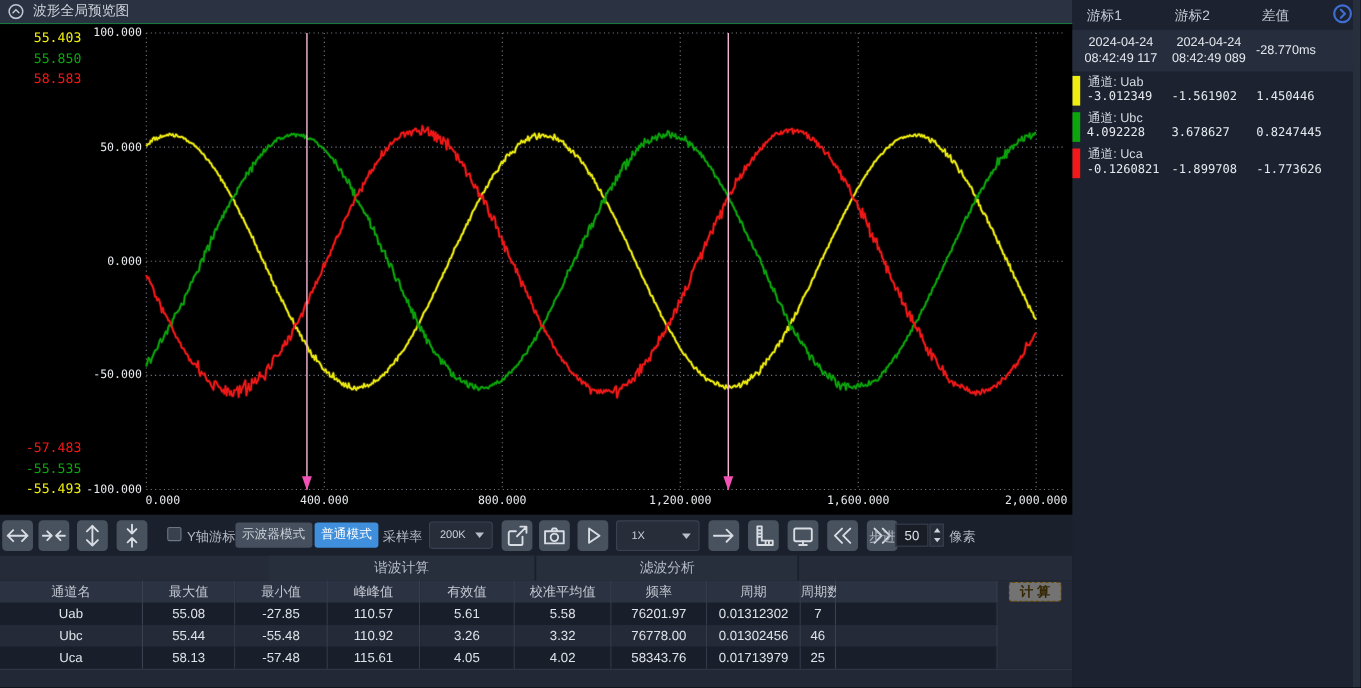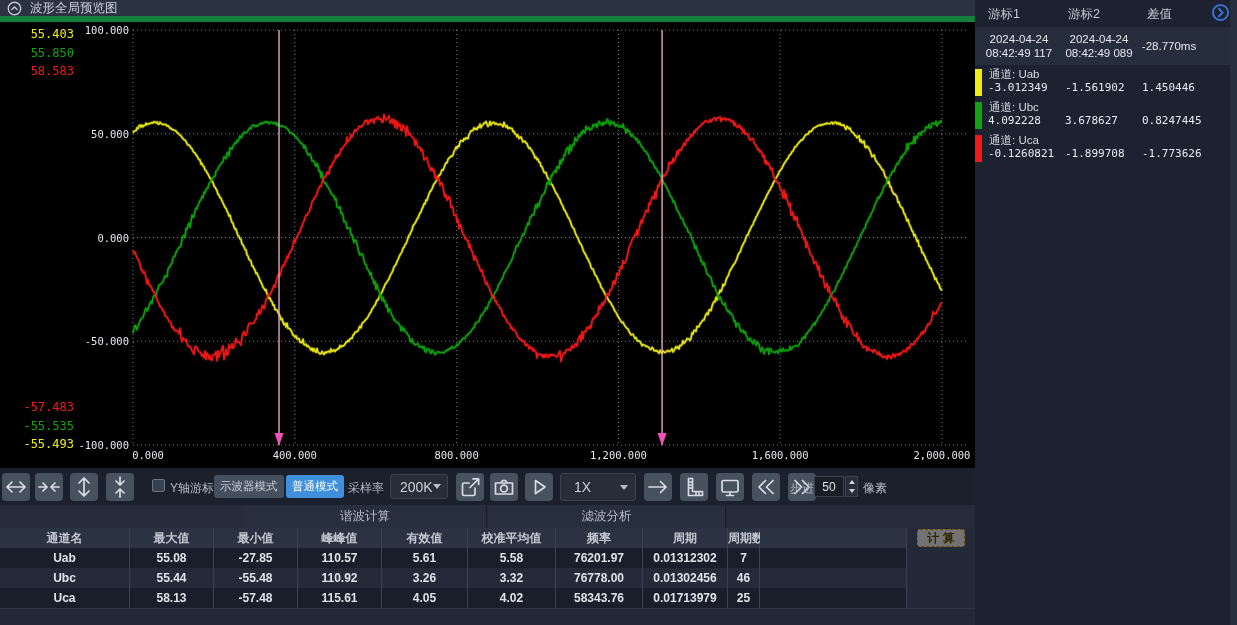--- a/index.html
+++ b/index.html
@@ -1,39 +1,39 @@
 <!DOCTYPE html>
 <html><head>
 <meta charset="utf-8">
 <style>
   html,body{margin:0;padding:0;background:#0e1219;}
   #app{position:relative;width:1237px;height:625px;background:#10151f;overflow:hidden;
        font-family:"Liberation Sans",sans-serif;color:#d5dae2;}
   
   #titlebar{position:absolute;left:0;top:0;width:975px;height:22px;background:#2b3241;
-            display:flex;align-items:center;border-bottom:6px solid #15803d;box-sizing:border-box;}
+            display:flex;align-items:center;border-bottom:1px solid #15803d;box-sizing:border-box;}
   #titlebar .ttl{font-size:12.5px;color:#ccd2db;margin-left:8px;}
   
   #chart{position:absolute;left:0;top:22px;width:975px;height:446px;background:#000;}
   #chart svg{position:absolute;left:0;top:0;}
   .ytick{position:absolute;width:92px;text-align:right;font:10.5px "DejaVu Sans Mono",monospace;color:#e8eaee;}
   .xtick{position:absolute;width:80px;text-align:center;font:10.5px "DejaVu Sans Mono",monospace;color:#e8eaee;}
   .statlbl{position:absolute;left:12px;width:62px;text-align:right;font:12px "DejaVu Sans Mono",monospace;}
   
   #toolbar{position:absolute;left:0;top:468px;width:975px;height:37px;background:#1a202c;padding-left:24px;}
   .tbtn{position:absolute;top:5px;width:28px;height:28px;background:#48525f;border-radius:4px;
         display:flex;align-items:center;justify-content:center;cursor:pointer;}
   .tbtn svg{stroke:#d8dce3;fill:none;stroke-width:1.7;stroke-linecap:round;stroke-linejoin:round;}
   .tlabel{position:absolute;top:12px;font-size:12px;color:#b4bac4;}
   .modebtn{position:absolute;top:7px;height:23px;line-height:23px;padding:0 6px;border-radius:3px;
            font-size:11.5px;background:#454f5e;color:#ccd1d9;cursor:pointer;white-space:nowrap;}
   .modebtn.active{background:#3f8fdc;color:#fff;}
   .dropdown{position:absolute;background:#272d39;border:1px solid #3a4150;border-radius:3px;
             display:flex;align-items:center;cursor:pointer;box-sizing:border-box;}
-  .dropdown .val{font-size:14px;color:#ccd1d9;margin-left:9px;flex:1;}
+  .dropdown .val{font-size:10px;color:#ccd1d9;margin-left:9px;flex:1;}
   .caret{width:0;height:0;border-left:4.5px solid transparent;border-right:4.5px solid transparent;
          border-top:5px solid #b9bfc9;margin-right:7px;}
   #ycursor-check{position:absolute;left:152px;top:11px;width:13px;height:13px;background:#39414e;
                  border:1px solid #6c7686;border-radius:2px;cursor:pointer;box-sizing:border-box;}
   #step-input{position:absolute;left:814px;top:8px;width:30px;height:21px;background:#181d26;
               border:1px solid #3a4150;color:#dfe3e9;font-size:12px;text-align:center;box-sizing:border-box;}
   #spinner{position:absolute;left:845px;top:8px;width:13px;height:21px;background:#262c38;
            border:1px solid #3a4150;box-sizing:border-box;display:flex;flex-direction:column;
            align-items:center;justify-content:space-around;cursor:pointer;}
   .spin-up{width:0;height:0;border-left:3.5px solid transparent;border-right:3.5px solid transparent;
@@ -42,21 +42,21 @@
            border-top:4.5px solid #cfd4dc;}
   
   #tabs{position:absolute;left:0;top:505px;width:975px;height:23px;background:#252b38;}
   .tab{position:absolute;top:0;height:23px;line-height:23px;text-align:center;font-size:12.5px;
        background:#272e3c;color:#b9bfca;cursor:pointer;border-right:1px solid #161b24;box-sizing:border-box;}
   .tab.active{background:#4d5668;color:#eef0f4;}
   
   #table{position:absolute;left:0;top:528px;width:907px;}
   .trow{display:flex;height:20px;}
   .tcell{height:20px;line-height:20px;text-align:center;font-size:12px;border-right:1px solid #3a4150;
-         box-sizing:border-box;white-space:nowrap;color:#dfe3e9;font-weight:bold;}
+         box-sizing:border-box;white-space:nowrap;color:#dfe3e9;}
   .thead .tcell{background:#2b3242;color:#c3c8d1;}
   .trow.odd  .tcell{background:#191e2b;}
   .trow.even .tcell{background:#242a38;}
   #table-bottom{position:absolute;left:0;top:608px;width:975px;height:17px;background:#222835;border-top:1px solid #303746;}
   #table-right{position:absolute;left:907px;top:528px;width:68px;height:80px;background:#232936;}
   #calc-btn{position:absolute;left:917px;top:529px;width:48px;height:18px;line-height:17px;text-align:center;
             background:#737373;border:1px dashed #6f4d00;border-radius:3px;color:#332600;
             font-size:12px;font-weight:bold;cursor:pointer;box-sizing:border-box;}
   
   #rpanel{position:absolute;left:975px;top:0;width:262px;height:625px;background:#1c2230;}

